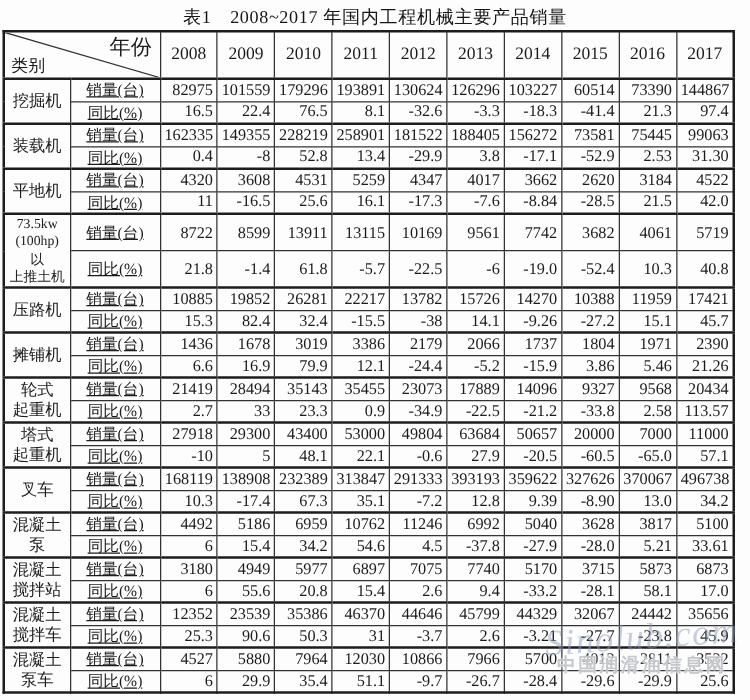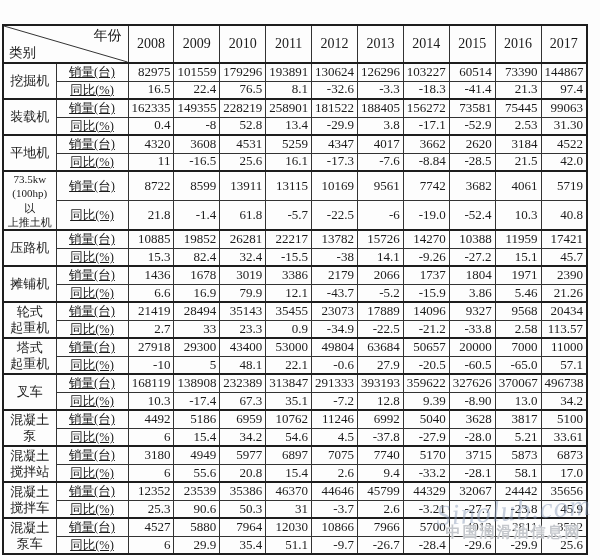--- a/index.html
+++ b/index.html
@@ -22,21 +22,21 @@
     border:1px solid #333;padding:0 3px;
     font-size:13px;line-height:1.12;font-weight:normal;
     overflow:hidden;white-space:nowrap;
   }
   .sales thead tr{height:38px;}
   .sales tbody tr{height:18px;}
   .sales tbody tr.tall{height:25px;border-radius:11px;}
   .sales tbody tr.block-start td{border-top:2px solid #1d1d1d;}
   th.diag{position:relative;padding:0;}
   th.diag svg{position:absolute;left:0;top:0;width:100%;height:100%;display:block;}
-  th.diag .yr{position:absolute;top:2px;right:6px;font-size:14px;}
+  th.diag .yr{position:absolute;top:2px;right:6px;font-size:17px;}
   th.diag .cat{position:absolute;bottom:2px;left:5px;font-size:13.5px;}
   th.yearh{text-align:center;font-size:14px;}
   td.cat{
     text-align:center;white-space:pre-line;font-size:13px;line-height:1.25;
     vertical-align:middle;
   }
   td.cat.small{font-size:11px;line-height:1.3;}
   td.metric{text-align:center;font-size:12.5px;padding:0 1px;text-decoration:underline;}
   td.num{text-align:right;padding-right:3px;font-size:13px;}
   .wm{position:absolute;right:4px;bottom:18px;width:165px;text-align:center;pointer-events:none;z-index:5;}
@@ -50,20 +50,21 @@
     color:rgba(148,153,163,.55);
     text-shadow:0 0 2px #fff,0 0 1px #fff;
     font-family:"Liberation Sans","DejaVu Sans",sans-serif;
   }
 </style>
 </head>
 <body>
 
 <div class="page">
 
+  <div class="title">表1　2008~2017 年国内工程机械主要产品销量</div>
 
   <table class="sales">
     <colgroup>
       <col style="width:53px">
         <col style="width:72px">
       <col style="width:45.9px">
         <col style="width:45.9px">
         <col style="width:45.9px">
       <col style="width:45.9px">
         <col style="width:45.9px">
@@ -245,21 +246,21 @@
           <td class="num">1804</td>
           <td class="num">1971</td>
           <td class="num">2390</td>
         </tr>
         <tr class="">
           <td class="metric">同比(%)</td>
           <td class="num">6.6</td>
           <td class="num">16.9</td>
           <td class="num">79.9</td>
           <td class="num">12.1</td>
-          <td class="num">-43.7</td>
+          <td class="num">-24.4</td>
           <td class="num">-5.2</td>
           <td class="num">-15.9</td>
           <td class="num">3.86</td>
           <td class="num">5.46</td>
           <td class="num">21.26</td>
         </tr>
         <tr class="block-start">
           <td class="cat" rowspan="2">轮式
 起重机</td>
           <td class="metric">销量(台)</td>

